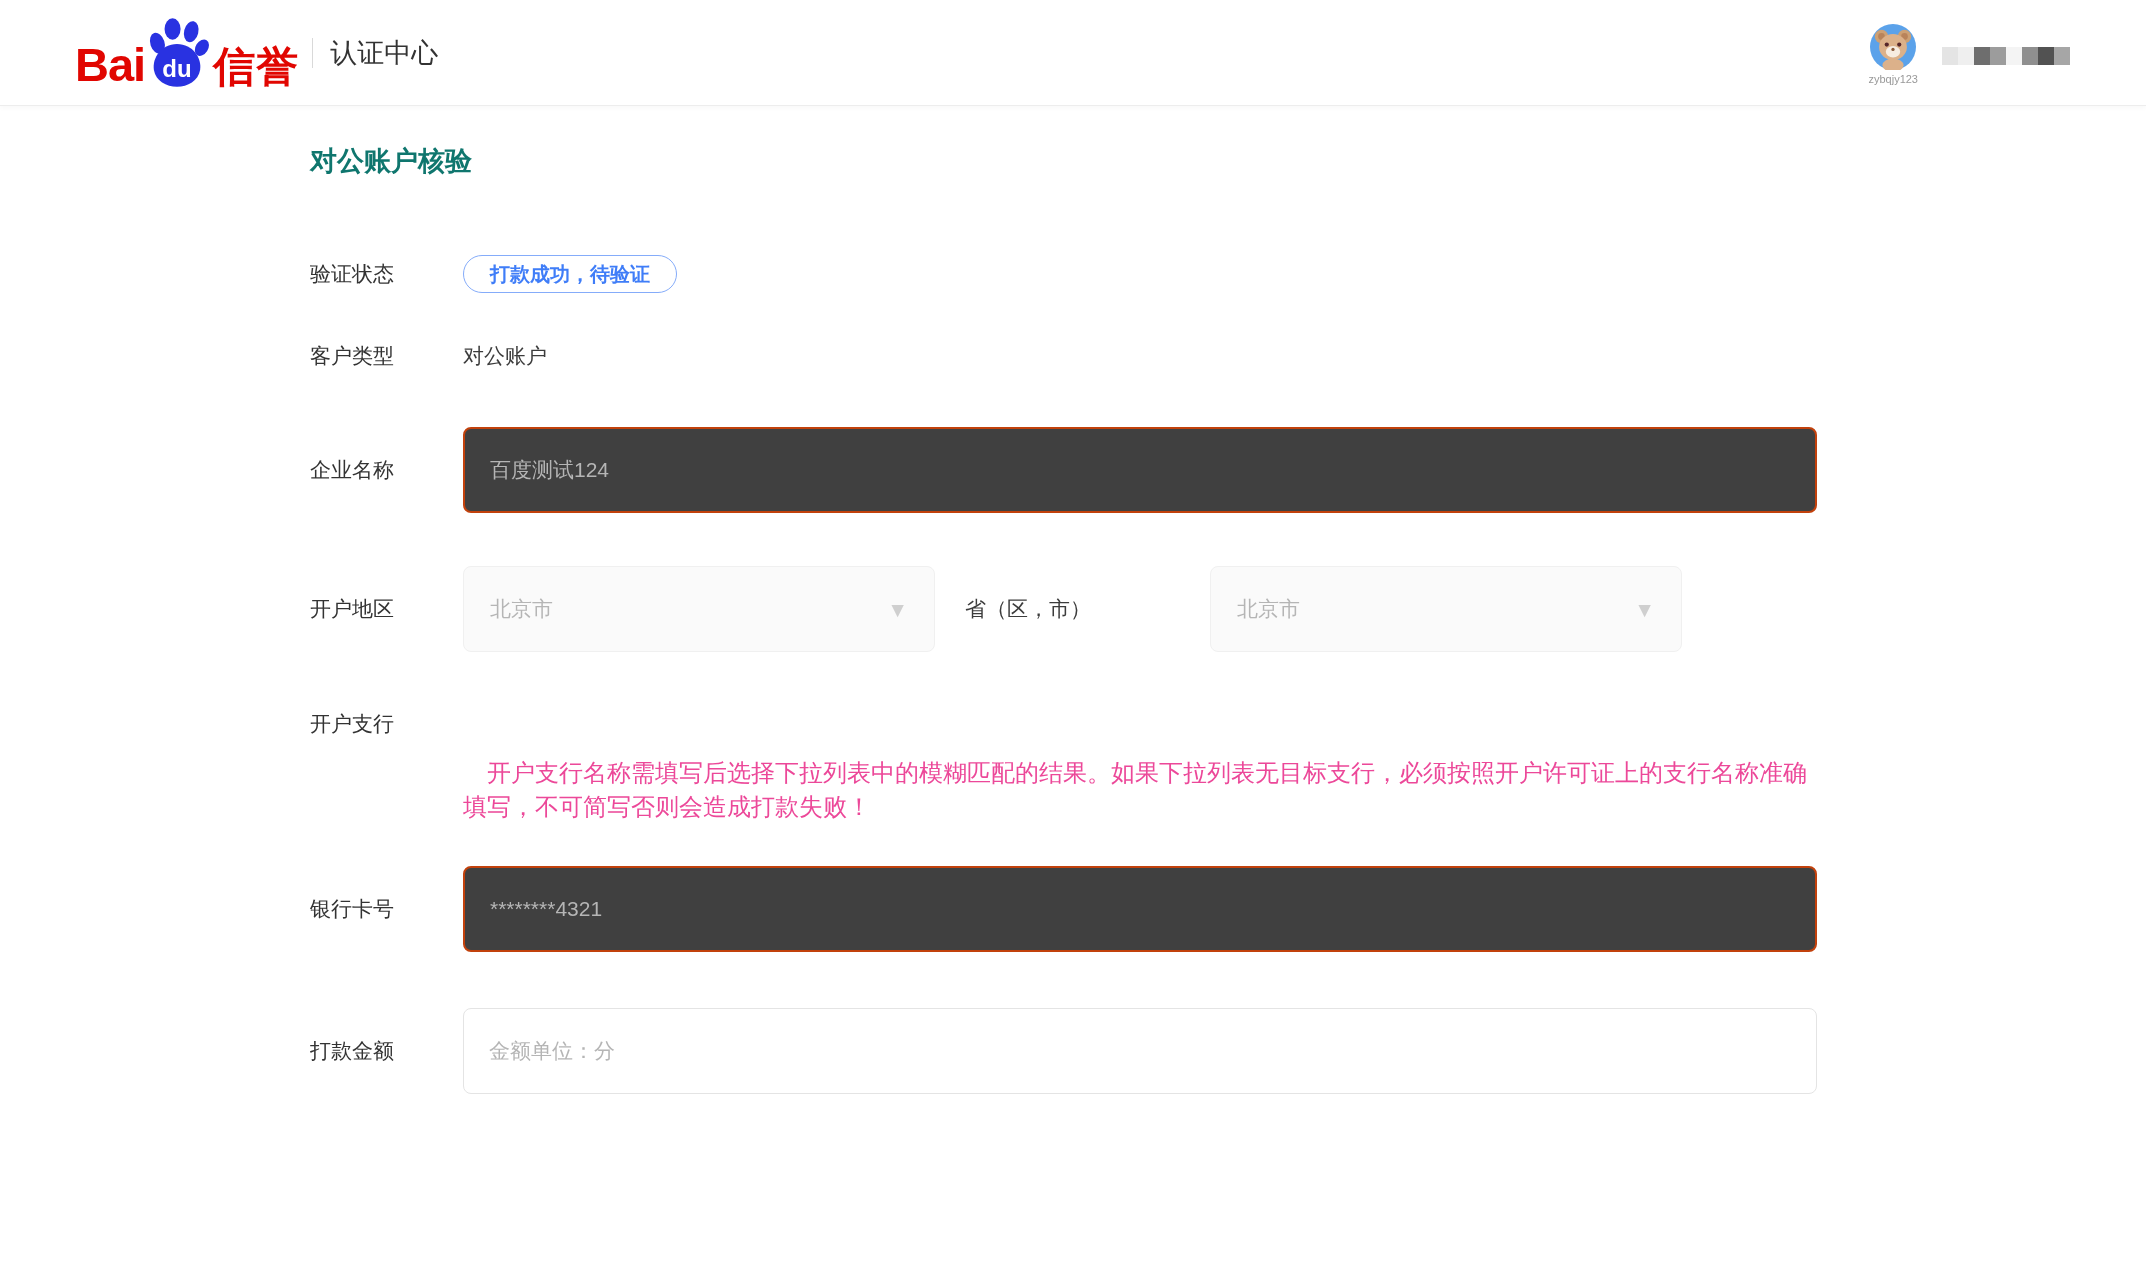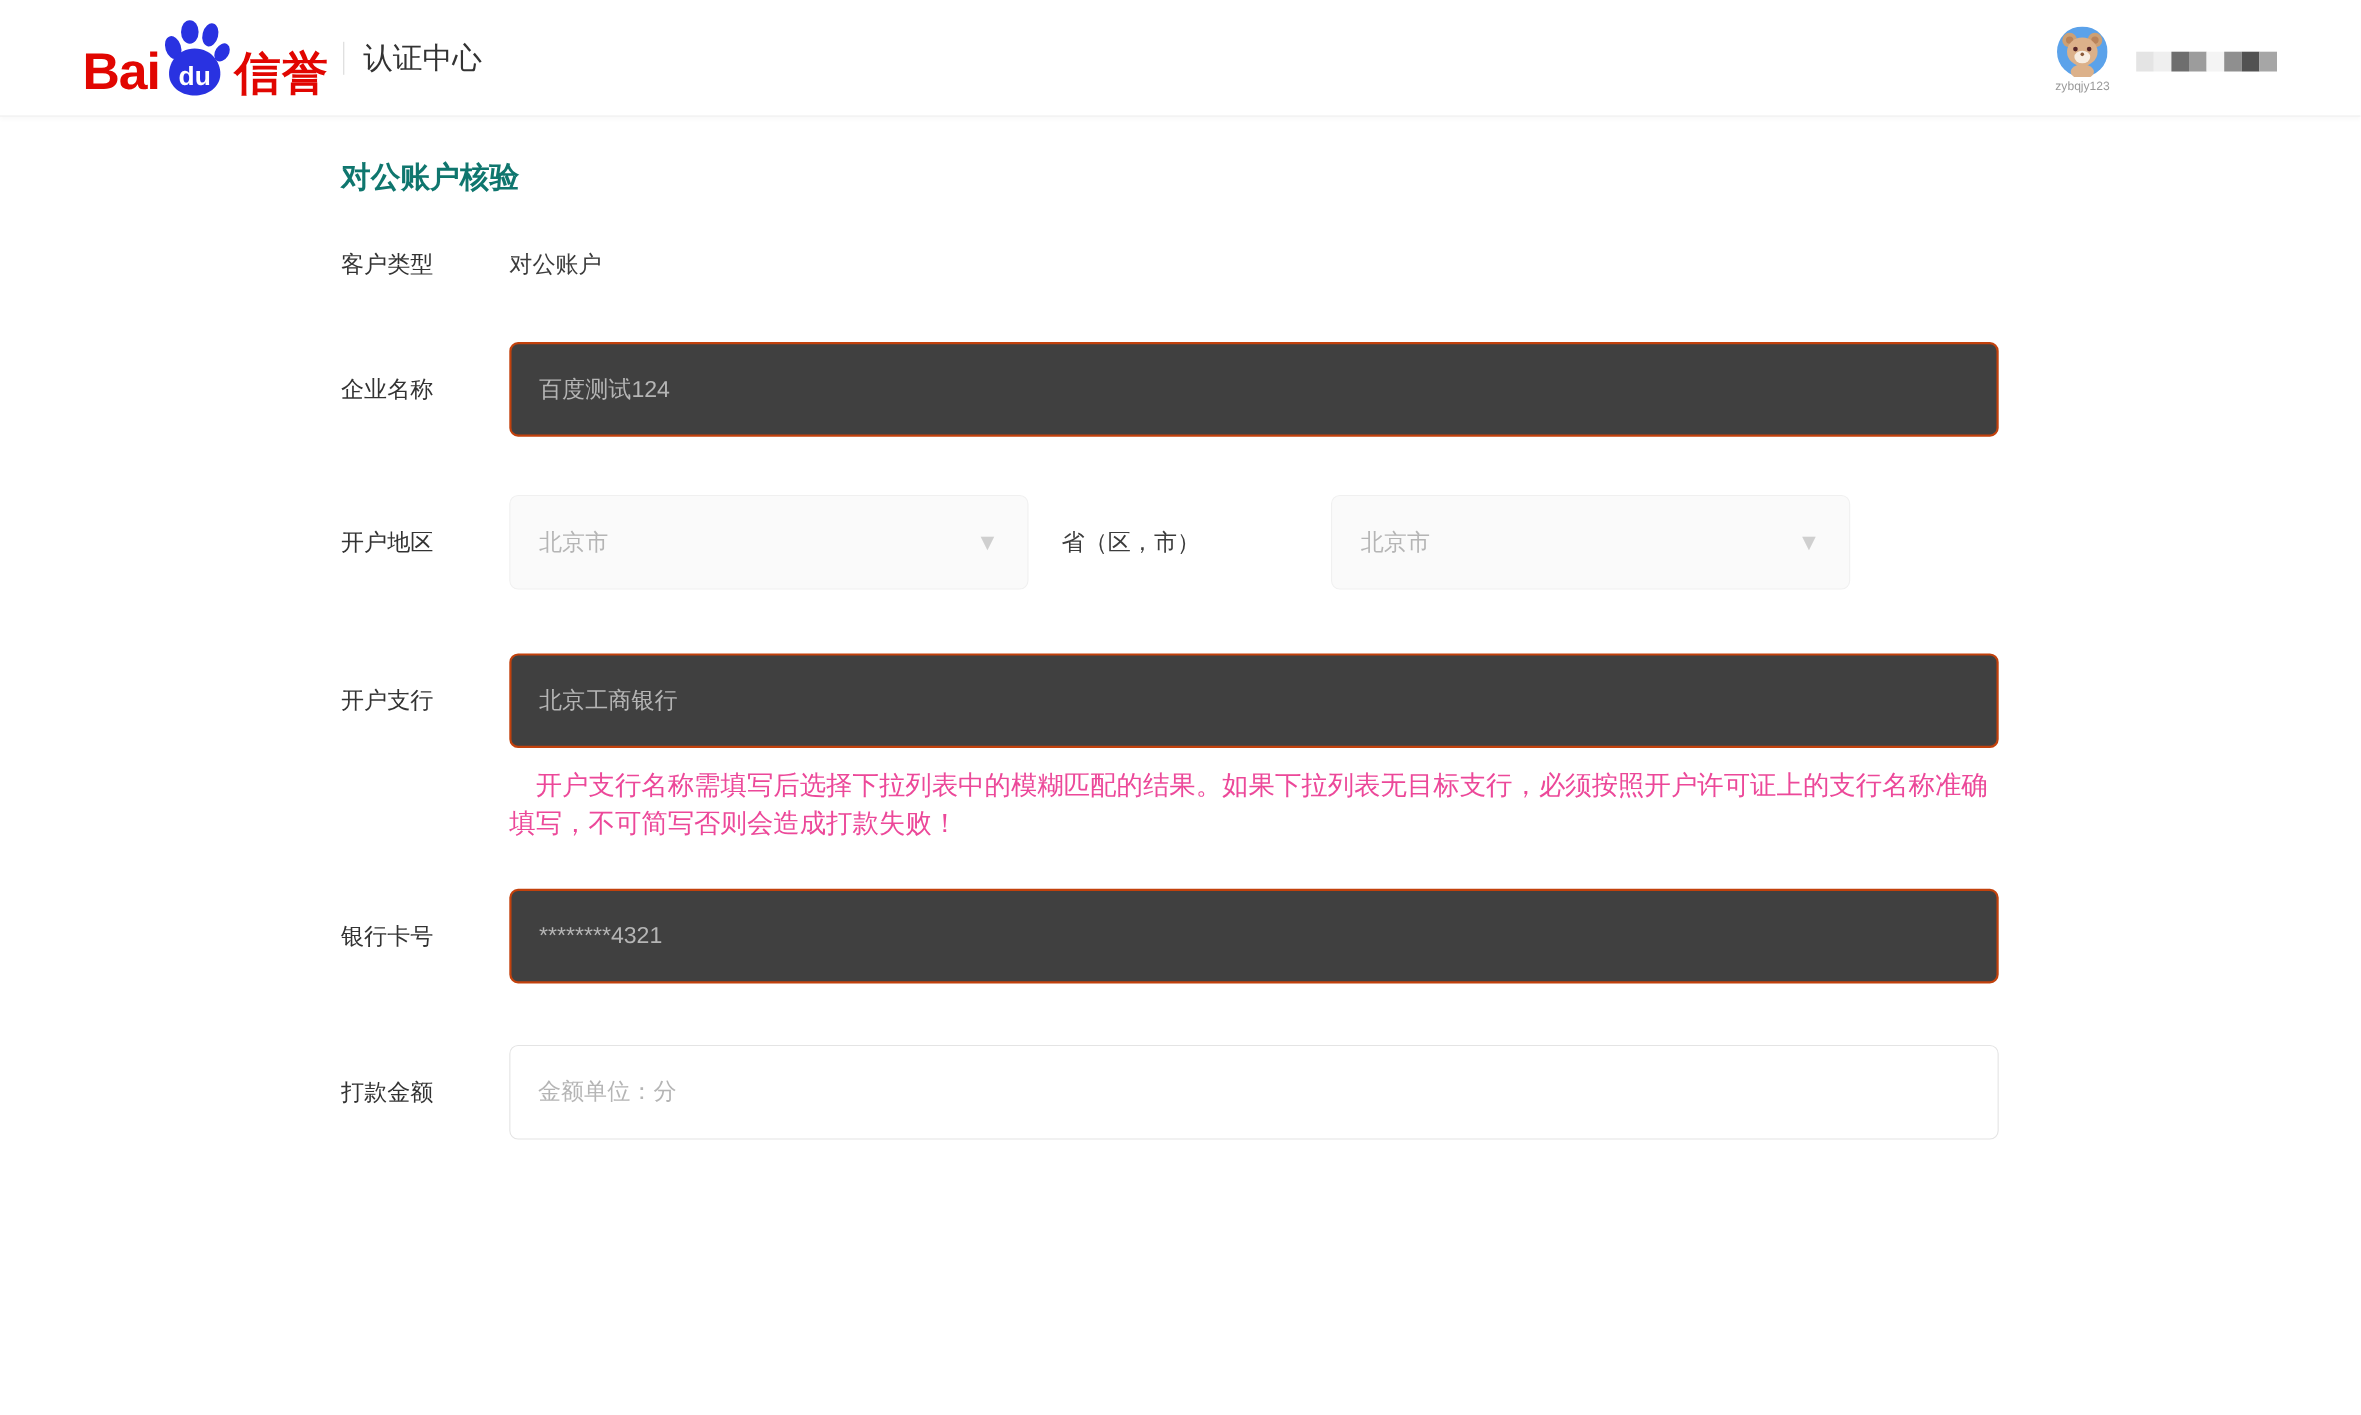--- a/index.html
+++ b/index.html
@@ -159,20 +159,24 @@
       <div style="background: rgb(244, 244, 244);"></div>
       <div style="background: rgb(143, 143, 143);"></div>
       <div style="background: rgb(82, 82, 82);"></div>
       <div style="background: rgb(166, 166, 166);"></div>
     </div>
 </div>
 
 <div class="main">
   <h1 class="page-title">对公账户核验</h1>
 
+  <div class="row row-status">
+    <div class="row-label">验证状态</div>
+    <span class="badge">打款成功，待验证</span>
+  </div>
 
   <div class="row row-customer">
     <div class="row-label">客户类型</div>
     <span class="plain-value">对公账户</span>
   </div>
 
   <div class="row row-company">
     <div class="row-label">企业名称</div>
     <input class="text-input" type="text" readonly="" value="百度测试124" style="">
   </div>
@@ -186,21 +190,20 @@
     </div>
     <div class="region-hint">省（区，市）</div>
     <div class="select">
       <span>北京市</span>
       <span class="caret">▼</span>
     </div>
   </div>
 
   <div class="row row-branch">
     <div class="row-label">开户支行</div>
-    <input class="text-input" type="text" readonly="" value="北京工商银行" style="">
   </div>
 
   <div class="row row-help">
     <div class="row-label"></div>
     <p class="help-text">开户支行名称需填写后选择下拉列表中的模糊匹配的结果。如果下拉列表无目标支行，必须按照开户许可证上的支行名称准确填写，不可简写否则会造成打款失败！</p>
   </div>
 
   <div class="row row-card">
     <div class="row-label">银行卡号</div>
     <input class="text-input" type="text" readonly="" value="********4321" style="">

